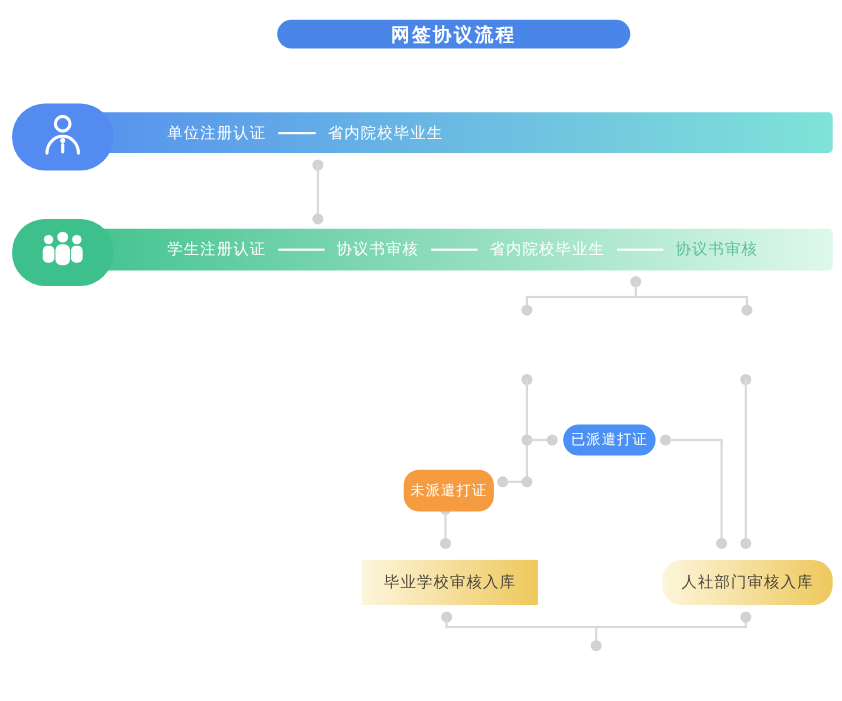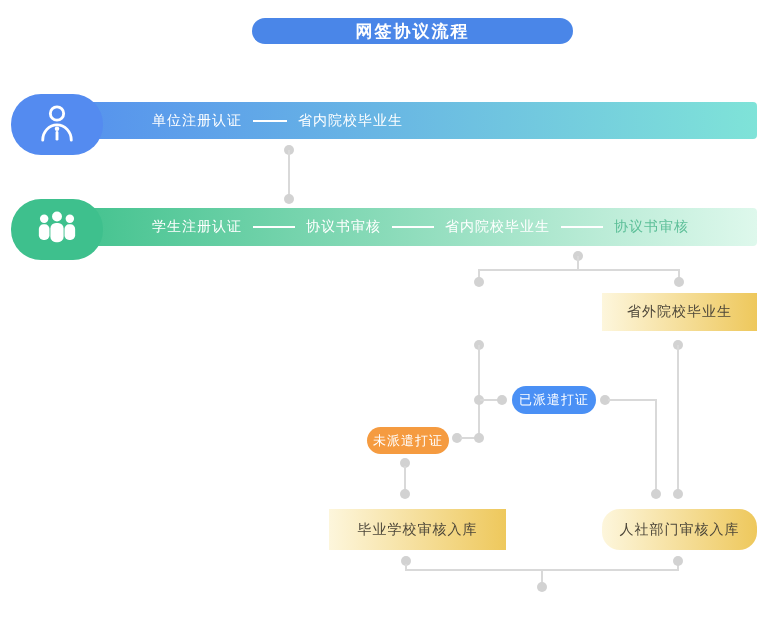--- a/index.html
+++ b/index.html
@@ -37,21 +37,21 @@
   .gold-box{position:absolute;background:linear-gradient(90deg,#fdf6dc 0%,#eec85c 100%);
     color:#4c4639;font-size:14px;letter-spacing:1px;
     display:flex;align-items:center;justify-content:center;z-index:2;}
   .box-a{top:293px;height:38px;}
   .box-b{top:509px;height:41px;}
 
   
   .pill{position:absolute;display:flex;align-items:center;justify-content:center;
     color:#ffffff;font-size:13px;letter-spacing:1px;z-index:3;text-align:right;}
   .pill-dispatched{left:512px;top:386px;width:84px;height:28px;border-radius:14px;background:#4a90f5;}
-  .pill-notdispatched{left:367px;top:427px;width:82px;height:27px;border-radius:14px;background:#f59b40;}
+  .pill-notdispatched{left:367px;top:427px;width:82px;height:38px;border-radius:14px;background:#f59b40;}
   .pill-finish{left:493px;top:592px;width:100px;height:37px;border-radius:19px;background:#f5d26a;
     color:#5f4d1d;font-size:14px;}
 </style>
 </head>
 <body>
 
 <div class="stage">
 
   <div class="title-pill">网签协议流程</div>
 
@@ -100,21 +100,20 @@
   </div>
 
   <div class="dot" style="left:573px;top:251px;"></div>
   <div class="vl" style="left:577px;top:256px;height:14px;"></div>
   <div class="hl" style="left:478px;top:269px;width:202px;"></div>
   <div class="vl" style="left:478px;top:269px;height:13px;"></div>
   <div class="dot" style="left:474px;top:277px;"></div>
   <div class="vl" style="left:678px;top:269px;height:13px;"></div>
   <div class="dot" style="left:674px;top:277px;"></div>
 
-  <div class="gold-box box-a" style="left:602px;width:155px;">省外院校毕业生</div>
 
   <div class="dot" style="left:474px;top:340px;"></div>
   <div class="vl" style="left:478px;top:345px;height:94px;"></div>
   <div class="dot" style="left:474px;top:395px;"></div>
   <div class="hl" style="left:480px;top:399px;width:18px;"></div>
   <div class="dot" style="left:497px;top:395px;"></div>
 
   <div class="pill pill-dispatched">已派遣打证</div>
   <div class="dot" style="left:600px;top:395px;"></div>
   <div class="hl" style="left:608px;top:399px;width:48px;"></div>
@@ -126,21 +125,21 @@
   <div class="dot" style="left:673px;top:489px;"></div>
 
   <div class="pill pill-notdispatched">未派遣打证</div>
   <div class="dot" style="left:452px;top:433px;"></div>
   <div class="hl" style="left:460px;top:437px;width:19px;"></div>
   <div class="dot" style="left:474px;top:433px;"></div>
   <div class="dot" style="left:400px;top:458px;"></div>
   <div class="vl" style="left:404px;top:466px;height:26px;"></div>
   <div class="dot" style="left:400px;top:489px;"></div>
 
-  <div class="gold-box box-b" style="left:329px;width:177px;">毕业学校审核入库</div>
+  <div class="gold-box box-b" style="left:329px;width:160px;">毕业学校审核入库</div>
   <div class="gold-box box-b" style="left:602px;width:155px;border-radius:18px;">人社部门审核入库</div>
 
   <div class="dot" style="left:401px;top:556px;"></div>
   <div class="vl" style="left:405px;top:564px;height:7px;"></div>
   <div class="hl" style="left:405px;top:569px;width:274px;"></div>
   <div class="vl" style="left:677px;top:564px;height:7px;"></div>
   <div class="dot" style="left:673px;top:556px;"></div>
   <div class="vl" style="left:541px;top:571px;height:13px;"></div>
   <div class="dot" style="left:537px;top:582px;"></div>
 

